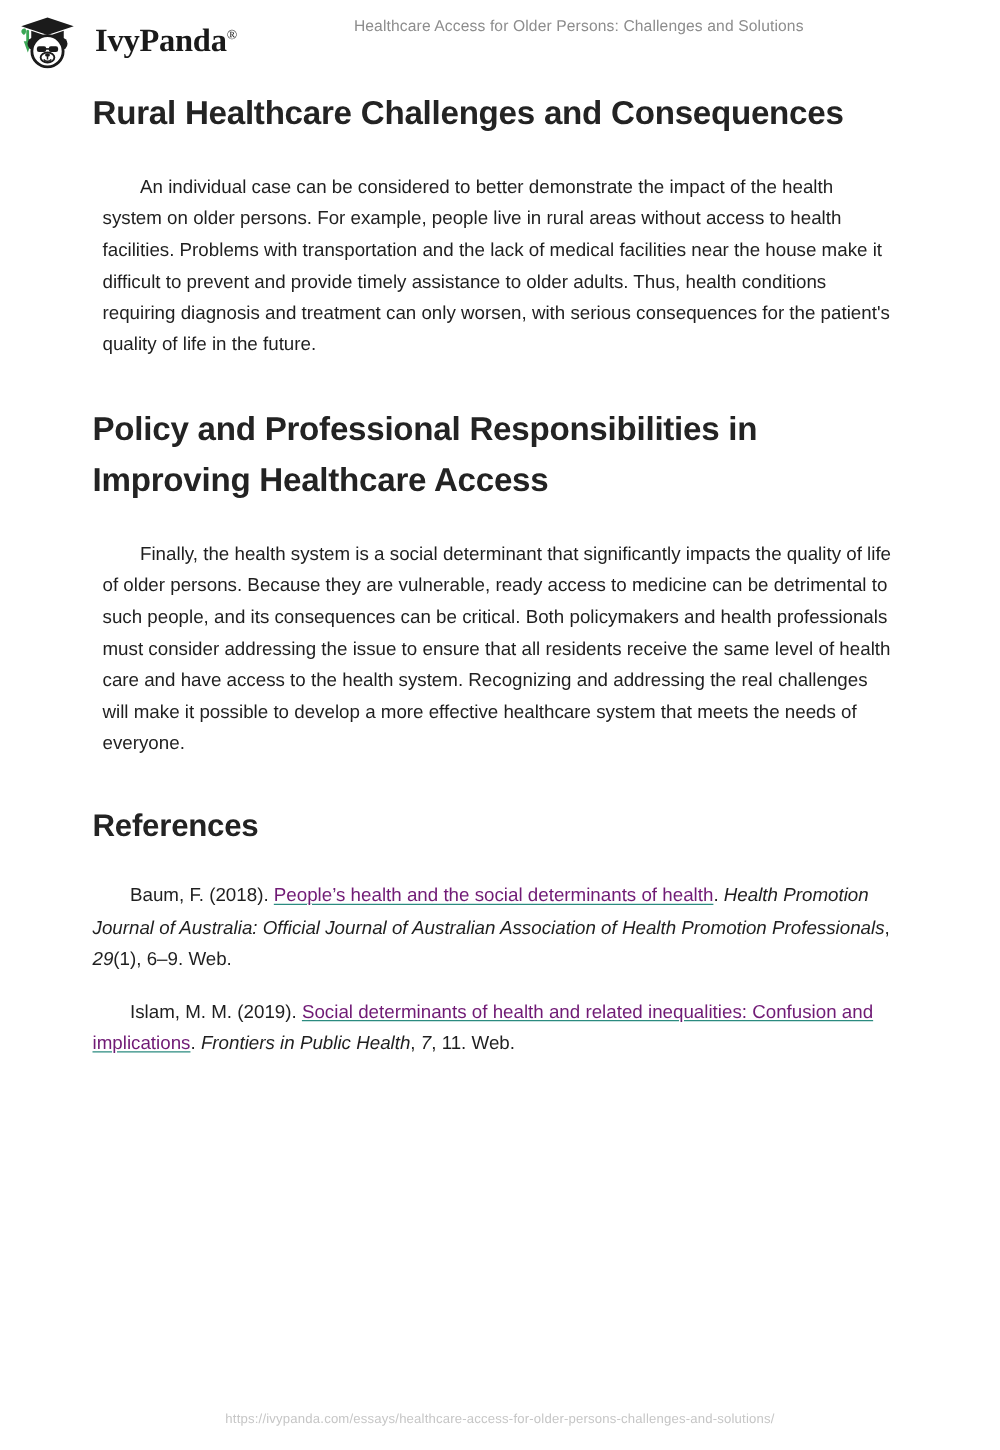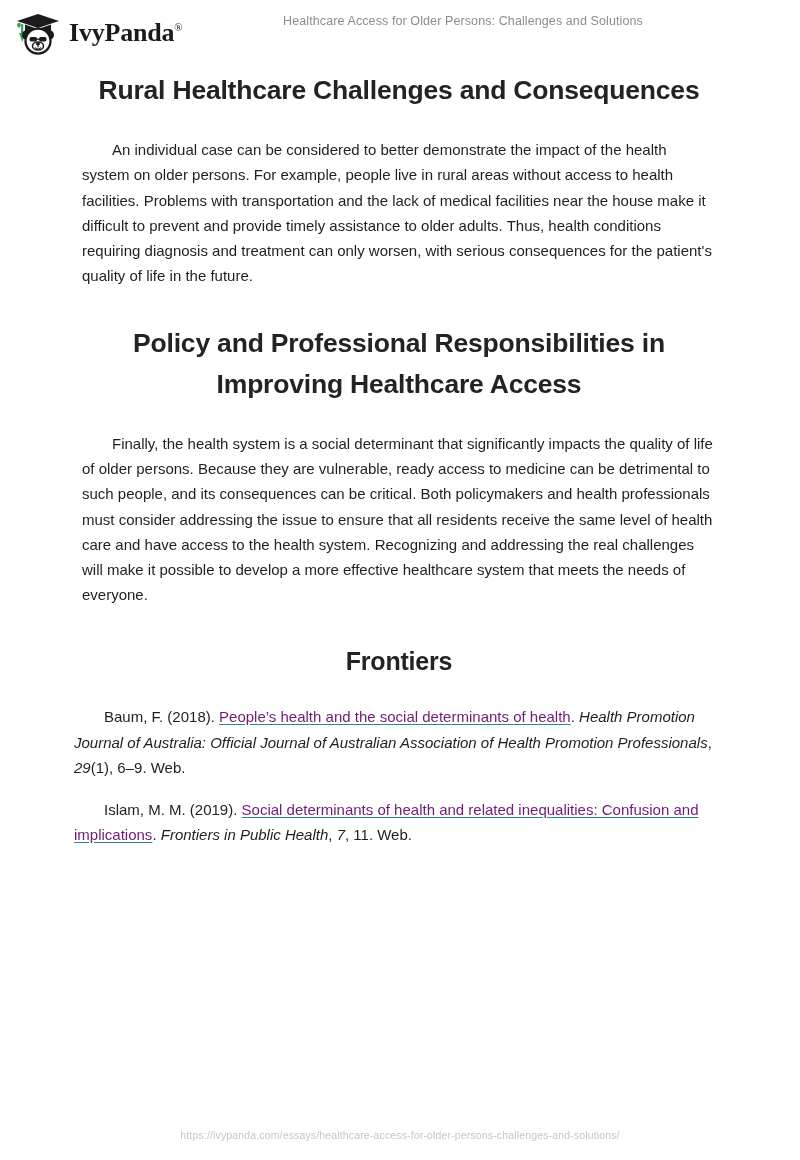--- a/index.html
+++ b/index.html
@@ -23,21 +23,21 @@
     left: 0;
     width: 800px;
     height: 62px;
   }
   .brand {
     position: absolute;
     left: 14px;
     top: 11px;
     display: flex;
     align-items: center;
-    gap: 7px;
+    gap: 14px;
   }
   .brand-logo {
     width: 48px;
     height: 44px;
     display: block;
   }
   .brand-wordmark {
     font-family: "Liberation Serif", serif;
     font-size: 26px;
     font-weight: bold;
@@ -74,21 +74,20 @@
   }
 
   h1.section-title {
     font-family: "Liberation Sans", sans-serif;
     font-size: 26.5px;
     font-weight: bold;
     line-height: 1.52;
     color: #232323;
     margin: 0 0 0 0;
     letter-spacing: -0.2px;
-    text-align: center;
   }
   h1.section-title.refs {
     font-size: 25px;
   }
 
   p.body-text {
     font-size: 15px;
     line-height: 25.2px;
     color: #1f1f1f;
     margin: 8px;
@@ -177,21 +176,21 @@
   <p class="body-text">An individual case can be considered to better demonstrate the impact of the health system on older persons. For example, people live in rural areas without access to health facilities. Problems with transportation and the lack of medical facilities near the house make it difficult to prevent and provide timely assistance to older adults. Thus, health conditions requiring diagnosis and treatment can only worsen, with serious consequences for the patient's quality of life in the future.</p>
 
   <div class="gap-after-p"></div>
 
   <h1 class="section-title">Policy and Professional Responsibilities in Improving Healthcare Access</h1>
   <div class="gap-after-h1"></div>
   <p class="body-text">Finally, the health system is a social determinant that significantly impacts the quality of life of older persons. Because they are vulnerable, ready access to medicine can be detrimental to such people, and its consequences can be critical. Both policymakers and health professionals must consider addressing the issue to ensure that all residents receive the same level of health care and have access to the health system. Recognizing and addressing the real challenges will make it possible to develop a more effective healthcare system that meets the needs of everyone.</p>
 
   <div class="gap-after-p"></div>
 
-  <h1 class="section-title refs">Frontiers</h1>
+  <h1 class="section-title refs">References</h1>
   <div class="gap-refs-top"></div>
 
   <p class="reference"><span>Baum, F. (2018). </span><a class="ref-link" href="#">People’s health and the social determinants of health</a><span>. </span><span class="it">Health Promotion Journal of Australia: Official Journal of Australian Association of Health Promotion Professionals</span><span>, </span><span class="it">29</span><span>(1), 6–9. Web.</span></p>
 
   <div class="gap-ref-item"></div>
 
   <p class="reference"><span>Islam, M. M. (2019). </span><a class="ref-link" href="#">Social determinants of health and related inequalities: Confusion and implications</a><span>. </span><span class="it">Frontiers in Public Health</span><span>, </span><span class="it">7</span><span>, 11. Web.</span></p>
 
 </div>
 

